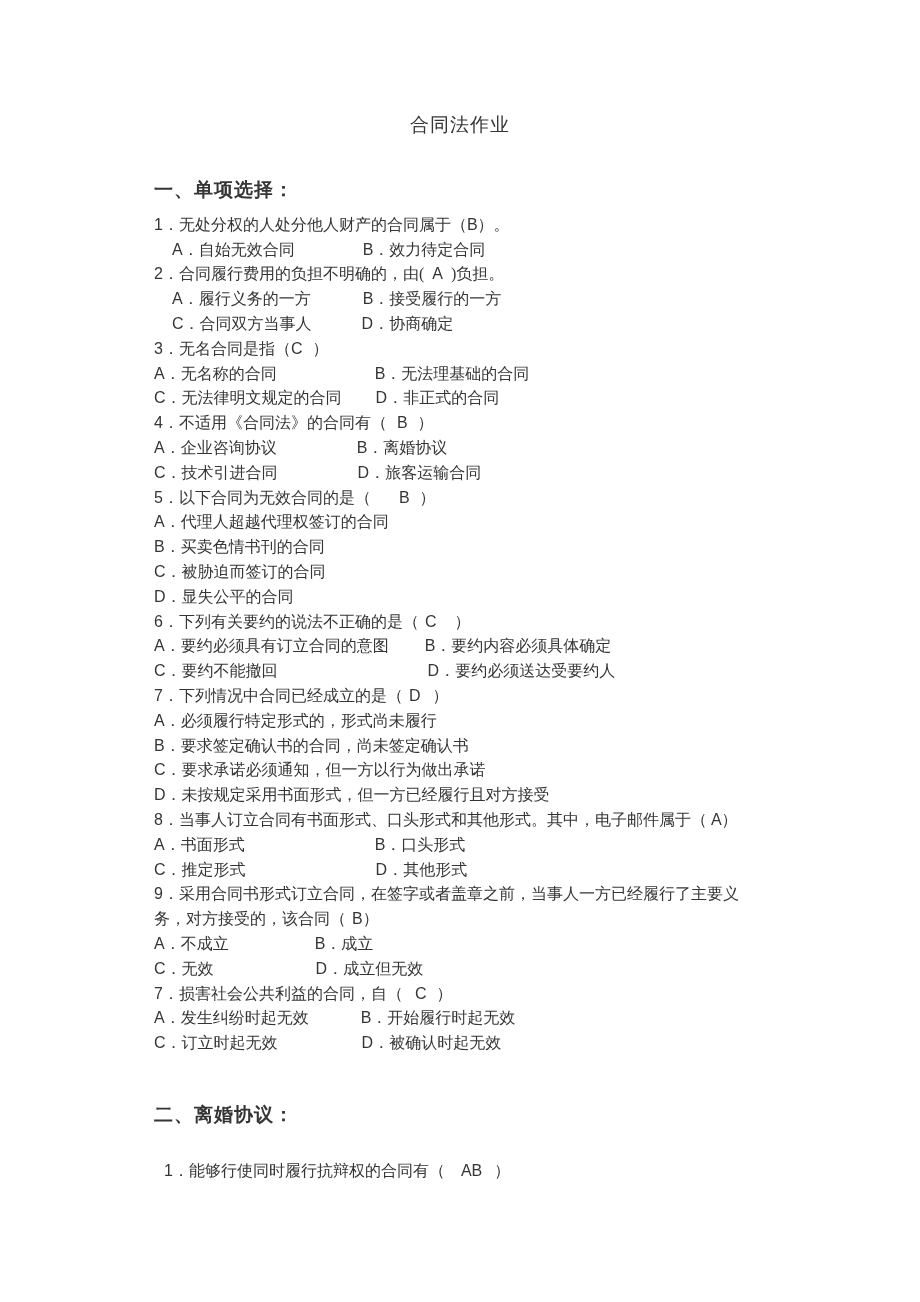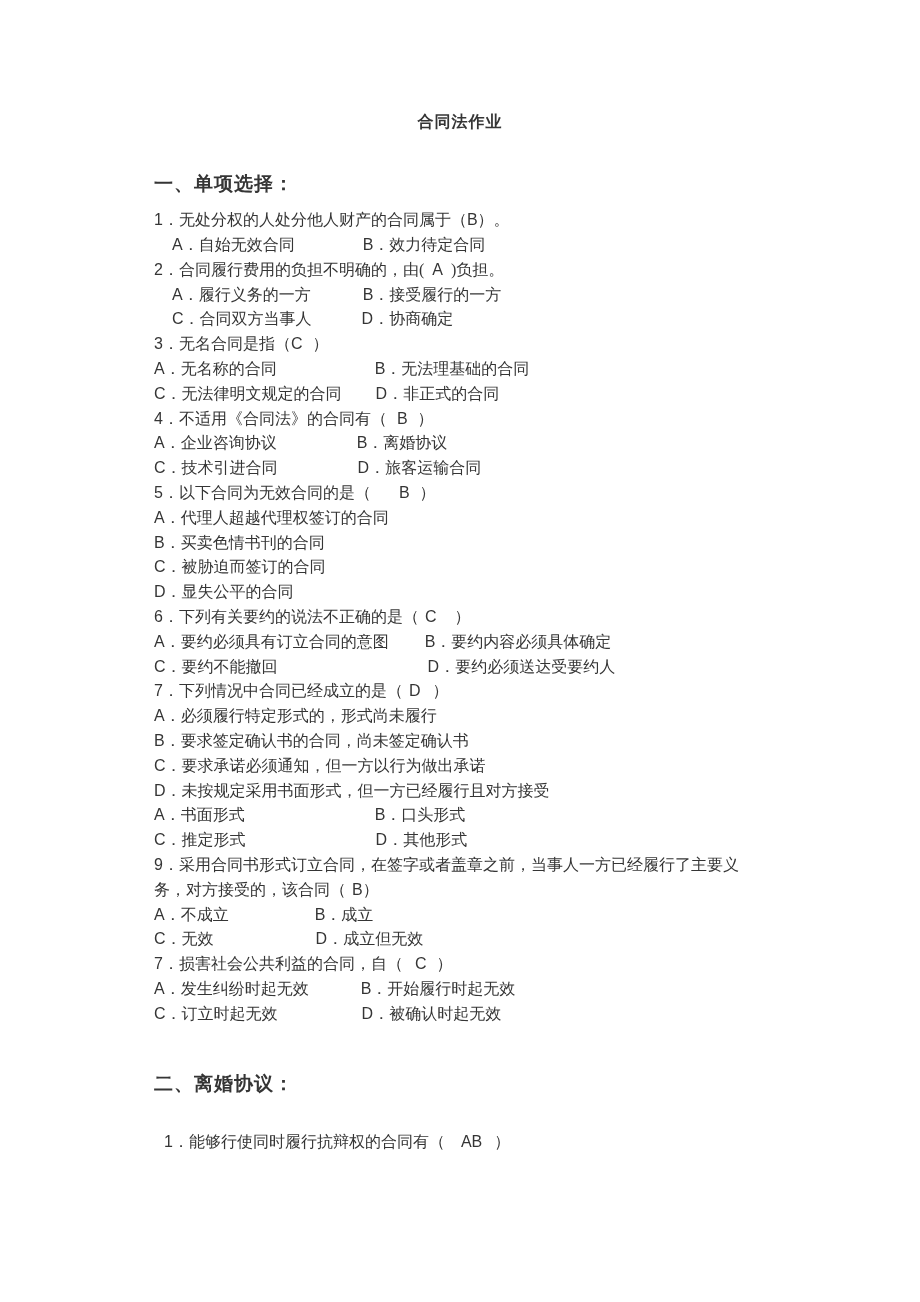--- a/index.html
+++ b/index.html
@@ -11,27 +11,27 @@
     }
     .page {
       padding: 110px 154px 100px 154px;
       color: #353535;
       font-size: 16px;
       line-height: 1.55;
     }
     .title {
       text-align: center;
       font-family: "SimHei", "黑体", sans-serif;
-      font-size: 16px;
-      font-weight: bold;
+      font-size: 19px;
+      font-weight: normal;
       margin-bottom: 36px;
       letter-spacing: 1px;
     }
     .section-heading {
-      font-family: Liberation Mono, monospace;
+      font-family: Liberation Serif, serif;
       font-weight: bold;
       font-size: 19px;
       margin-top: 10px;
       margin-bottom: 8px;
       letter-spacing: 1px;
     }
     .section2 {
       margin-top: 44px;
       margin-bottom: 30px;
     }
@@ -84,20 +84,21 @@
         <div class="line"><span class="opt-letter">C</span>．要约不能撤回<span class="opt-gap" style="width:150px"></span><span class="opt-letter">D</span>．要约必须送达受要约人</div>
       </div>
       <div class="question-block">
         <div class="line"><span class="opt-letter">7</span>．下列情况中合同已经成立的是（<span class="opt-gap" style="width:6px"></span><span class="opt-letter">D</span><span class="opt-gap" style="width:12px"></span>）</div>
         <div class="line"><span class="opt-letter">A</span>．必须履行特定形式的，形式尚未履行</div>
         <div class="line"><span class="opt-letter">B</span>．要求签定确认书的合同，尚未签定确认书</div>
         <div class="line"><span class="opt-letter">C</span>．要求承诺必须通知，但一方以行为做出承诺</div>
         <div class="line"><span class="opt-letter">D</span>．未按规定采用书面形式，但一方已经履行且对方接受</div>
       </div>
       <div class="question-block">
+        <div class="line"><span class="opt-letter">8</span>．当事人订立合同有书面形式、口头形式和其他形式。其中，电子邮件属于（<span class="opt-gap" style="width:4px"></span><span class="opt-letter">A</span>）</div>
         <div class="line"><span class="opt-letter">A</span>．书面形式<span class="opt-gap" style="width:130px"></span><span class="opt-letter">B</span>．口头形式</div>
         <div class="line"><span class="opt-letter">C</span>．推定形式<span class="opt-gap" style="width:130px"></span><span class="opt-letter">D</span>．其他形式</div>
       </div>
       <div class="question-block">
         <div class="line"><span class="opt-letter">9</span>．采用合同书形式订立合同，在签字或者盖章之前，当事人一方已经履行了主要义务，对方接受的，该合同（<span class="opt-gap" style="width:6px"></span><span class="opt-letter">B</span>）</div>
         <div class="line"><span class="opt-letter">A</span>．不成立<span class="opt-gap" style="width:86px"></span><span class="opt-letter">B</span>．成立</div>
         <div class="line"><span class="opt-letter">C</span>．无效<span class="opt-gap" style="width:102px"></span><span class="opt-letter">D</span>．成立但无效</div>
       </div>
       <div class="question-block">
         <div class="line"><span class="opt-letter">7</span>．损害社会公共利益的合同，自（<span class="opt-gap" style="width:12px"></span><span class="opt-letter">C</span><span class="opt-gap" style="width:10px"></span>）</div>

